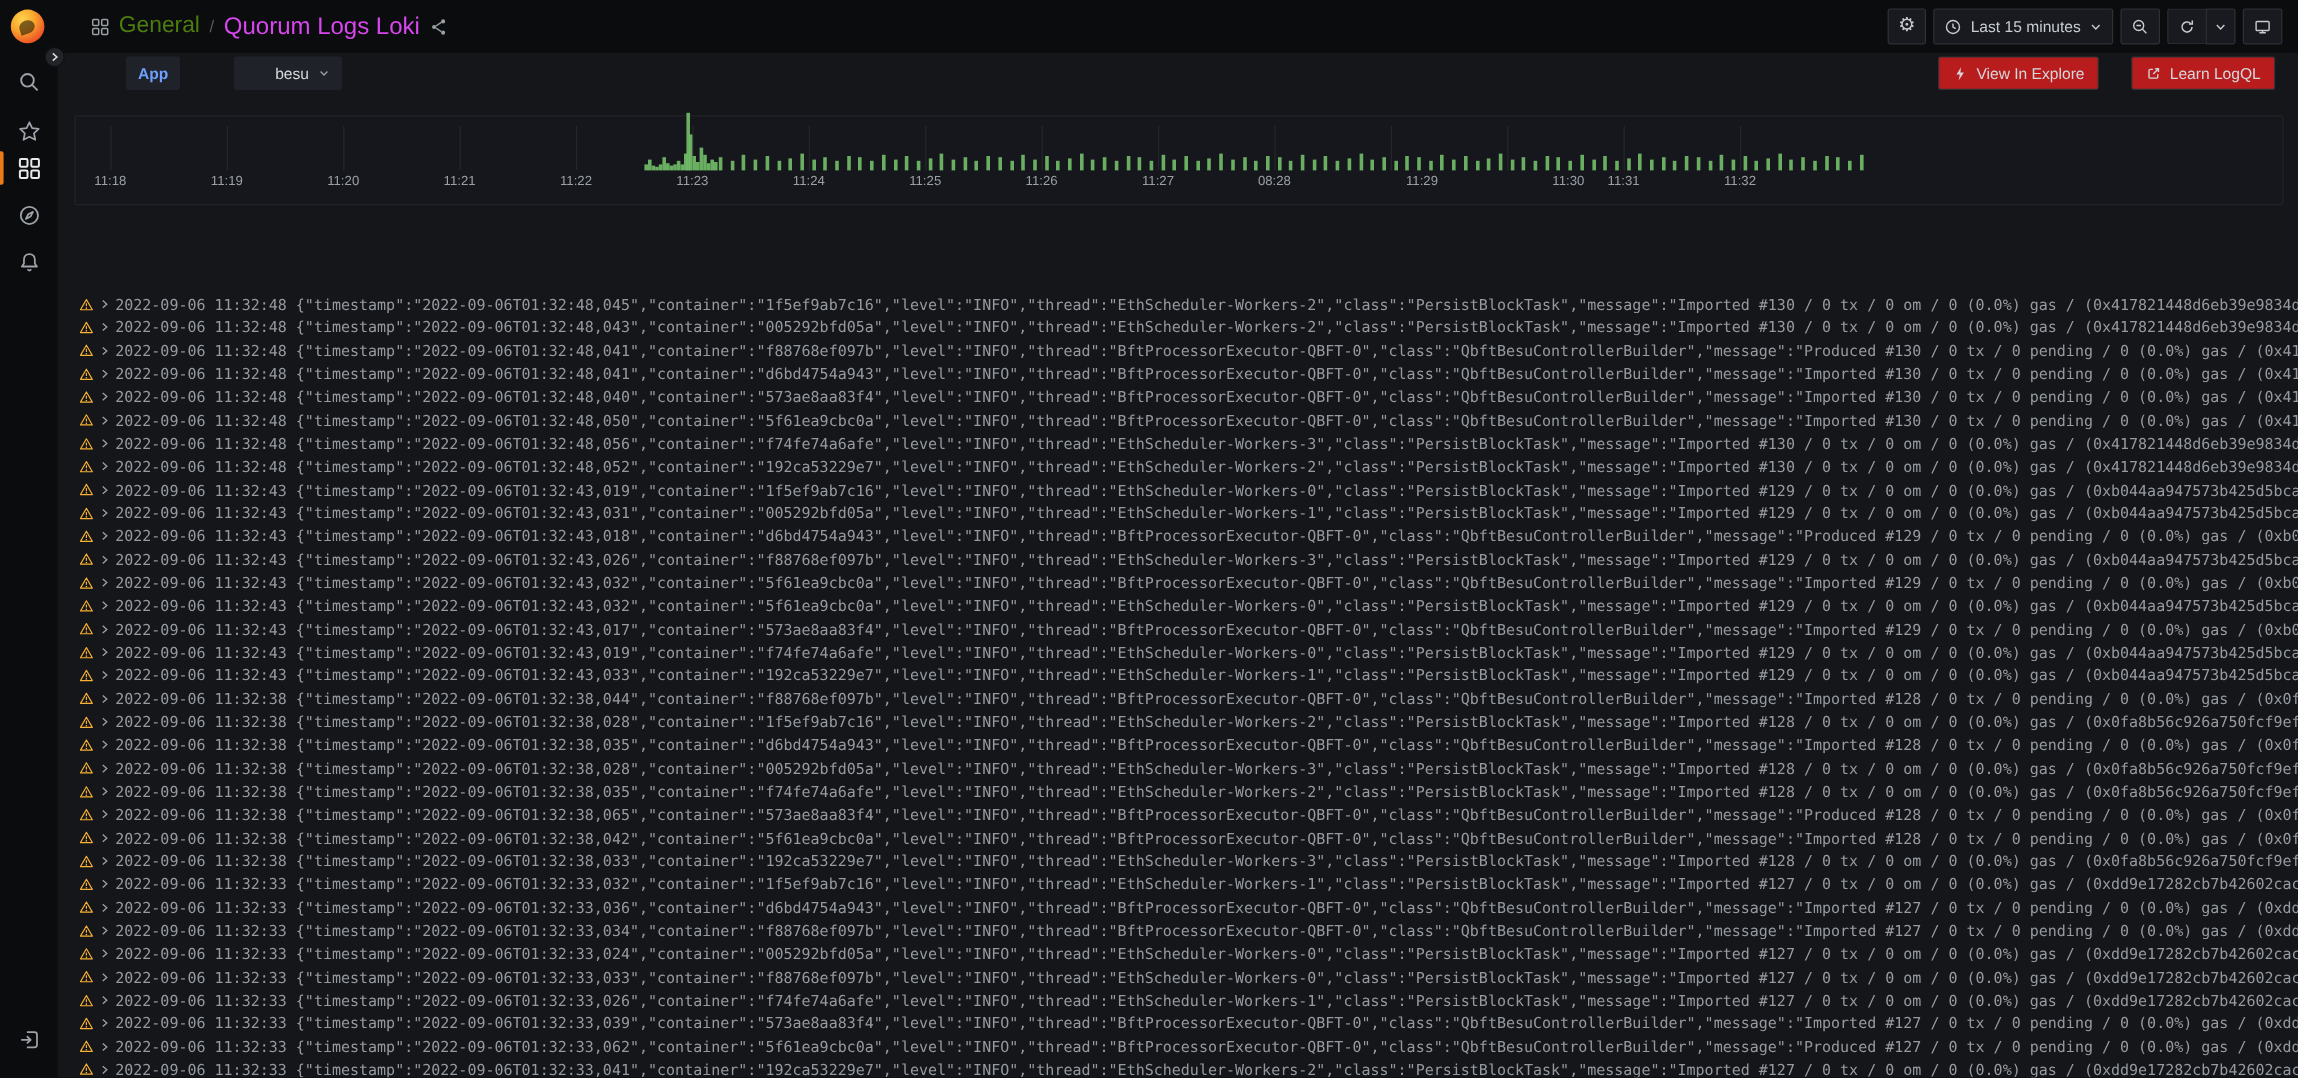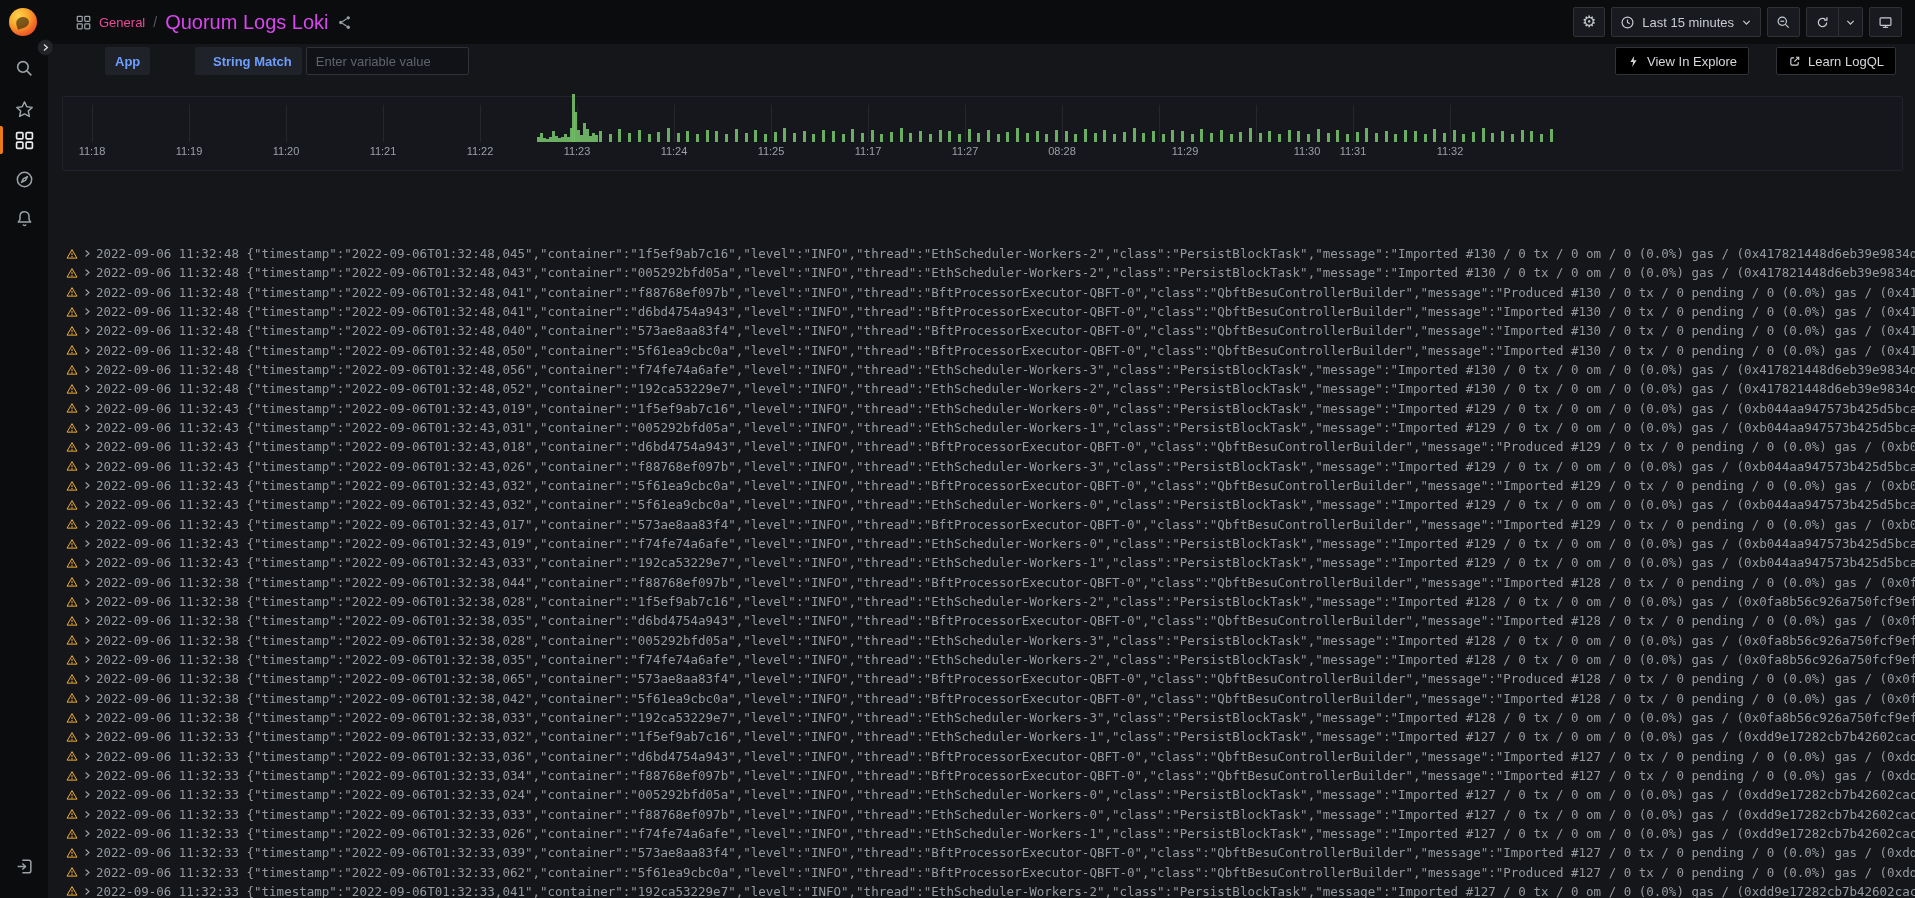--- a/index.html
+++ b/index.html
@@ -15,21 +15,21 @@
   .logo-badge { position:absolute; left:9px; top:8px; width:28px; height:28px; border-radius:50%;
     background:radial-gradient(circle at 34% 28%, #ffd24d 0%, #f8a62b 38%, #f05a28 72%, #c63d07 100%); }
   .logo-badge:after { content:""; position:absolute; left:7px; top:9px; width:13px; height:11px;
     border-radius:50% 50% 50% 0; background:rgba(20,12,4,.55); transform:rotate(-18deg); }
   .expand-btn { position:absolute; left:37px; top:39px; width:17px; height:17px; border-radius:50%;
     background:#222428; border:1px solid #101114; z-index:9; display:flex; align-items:center; justify-content:center; cursor:pointer; }
 
   
   .topnav { position:absolute; left:48px; top:0; right:0; height:44px; background:#0b0c0e; display:flex; align-items:center; }
   .crumbs { display:flex; align-items:center; margin-left:28px; gap:8px; }
-  .crumb-section { color:#ec4899; font-size:13px; cursor:pointer; }
+  .crumb-section { color:#4d7c0f; font-size:19px; cursor:pointer; }
   .crumb-sep { color:#565b61; font-size:14px; }
   .crumb-title { color:#d946ef; font-size:20px; cursor:pointer; }
   .nav-right { position:absolute; right:13px; top:7px; display:flex; align-items:center; gap:6px; }
   .tool-btn { height:30px; background:#181a1f; border:1px solid #2e3136; border-radius:2px;
     color:#c8ccd2; display:flex; align-items:center; justify-content:center; padding:0 8px; cursor:pointer; font-size:13px; gap:7px; }
   .tool-btn svg { width:15px; height:15px; }
   .gear-glyph { font-size:16px; color:#c3c7cc; line-height:1; }
   .split { display:flex; }
   .split .tool-btn:first-child { border-radius:2px 0 0 2px; border-right:none; }
   .split .tool-btn:last-child { border-radius:0 2px 2px 0; padding:0 6px; }
@@ -38,21 +38,21 @@
   .subbar { position:absolute; left:62px; top:47px; right:13px; height:28px; }
   .var-group { position:absolute; left:0; top:0; display:flex; gap:2px; }
   .chip { height:28px; background:#1f2228; display:flex; align-items:center; padding:0 10px; border-radius:2px; font-size:13px;margin-left:43px; }
   .chip.lbl { color:#6e9fff; font-weight:700; cursor:default; }
   .chip.val { color:#d8d9da; cursor:pointer; gap:8px;padding-left:34px; }
   .match-group { position:absolute; left:98px; top:0; display:flex; gap:4px; }
   .var-input { width:163px; height:28px; background:#111217; border:1px solid #2e3136; border-radius:2px;
     color:#d8d9da; font-size:13px; padding:0 9px; font-family:"Liberation Sans",sans-serif; }
   .var-input::placeholder { color:#5f646c; }
   .subbar-right { position:absolute; right:6px; top:0; display:flex; gap:27px; }
-  .panel-btn { height:28px; background:#000000; border:1px solid #303338; border-radius:2px;
+  .panel-btn { height:28px; background:#b91c1c; border:1px solid #303338; border-radius:2px;
     color:#d5d7db; font-size:13px; display:flex; align-items:center; padding:0 11px; gap:7px; cursor:pointer; }
   .panel-btn svg { width:13px; height:13px; }
 
   
   .graph-panel { position:absolute; left:62px; top:96px; width:1841px; height:75px;
     border:1px solid #202329; border-radius:2px; background:#15171c; }
   .gridline { position:absolute; top:8px; width:1px; height:37px; background:rgba(255,255,255,0.07); }
   .bar { position:absolute; width:3px; background:#73bf69; opacity:.9; }
   .x-label { position:absolute; top:48px; transform:translateX(-50%); color:#9ba0a7; font-size:11px; }
 
@@ -182,24 +182,20 @@
 
   <div class="subbar">
     <div class="var-group">
       <div class="chip lbl">App</div>
       <div class="chip val">
         <span>besu</span>
         <svg width="10" height="10" viewBox="0 0 14 14" fill="none" stroke="#9aa0a6" stroke-width="1.6">
             <path d="M3 5 L7 9 L11 5"></path>
           </svg>
       </div>
-    </div>
-    <div class="match-group">
-      <div class="chip lbl">String Match</div>
-      <input class="var-input" type="text" placeholder="Enter variable value" style="">
     </div>
     <div class="subbar-right">
       <div class="panel-btn">
         <svg viewBox="0 0 16 16">
             <path d="M8.8 1.2 L4.2 8.6 H7.6 L6.4 14.8 L11.8 6.6 H8.2 Z" fill="#d5d7db"></path>
           </svg>
         <span>View In Explore</span>
       </div>
       <div class="panel-btn">
         <svg viewBox="0 0 16 16" fill="none" stroke="#d5d7db" stroke-width="1.4">
@@ -354,21 +350,21 @@
       </div>
     <div id="xlabels">
         <div class="x-label" style="left: 29px;">11:18</div>
         <div class="x-label" style="left: 126px;">11:19</div>
         <div class="x-label" style="left: 223px;">11:20</div>
         <div class="x-label" style="left: 320px;">11:21</div>
         <div class="x-label" style="left: 417px;">11:22</div>
         <div class="x-label" style="left: 514px;">11:23</div>
         <div class="x-label" style="left: 611px;">11:24</div>
         <div class="x-label" style="left: 708px;">11:25</div>
-        <div class="x-label" style="left: 805px;">11:17</div>
+        <div class="x-label" style="left: 805px;">11:26</div>
         <div class="x-label" style="left: 902px;">11:27</div>
         <div class="x-label" style="left: 999px;">08:28</div>
         <div class="x-label" style="left: 1122px;">11:29</div>
         <div class="x-label" style="left: 1244px;">11:30</div>
         <div class="x-label" style="left: 1290px;">11:31</div>
         <div class="x-label" style="left: 1387px;">11:32</div>
       </div>
   </div>
 
   <div class="logs" id="log-rows">

